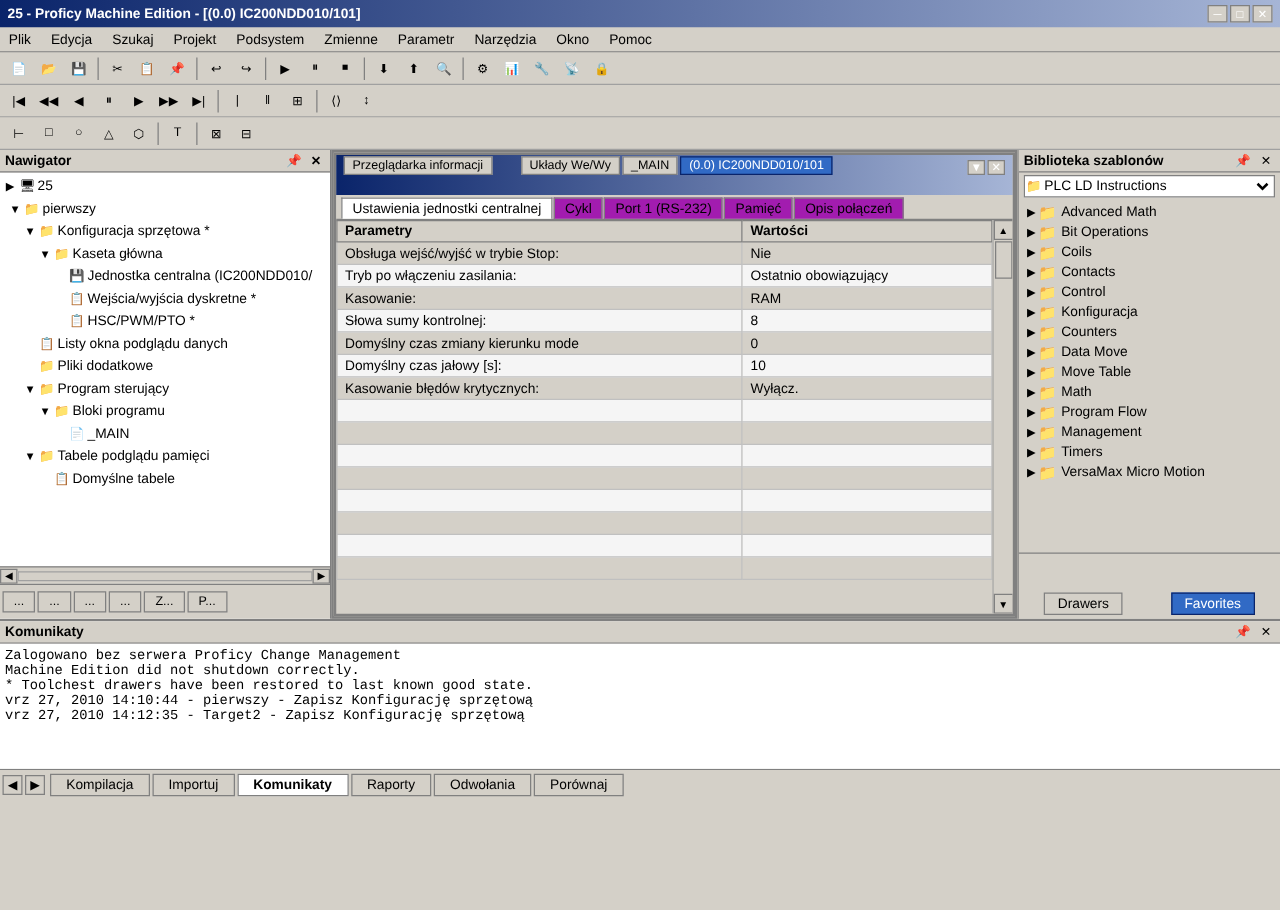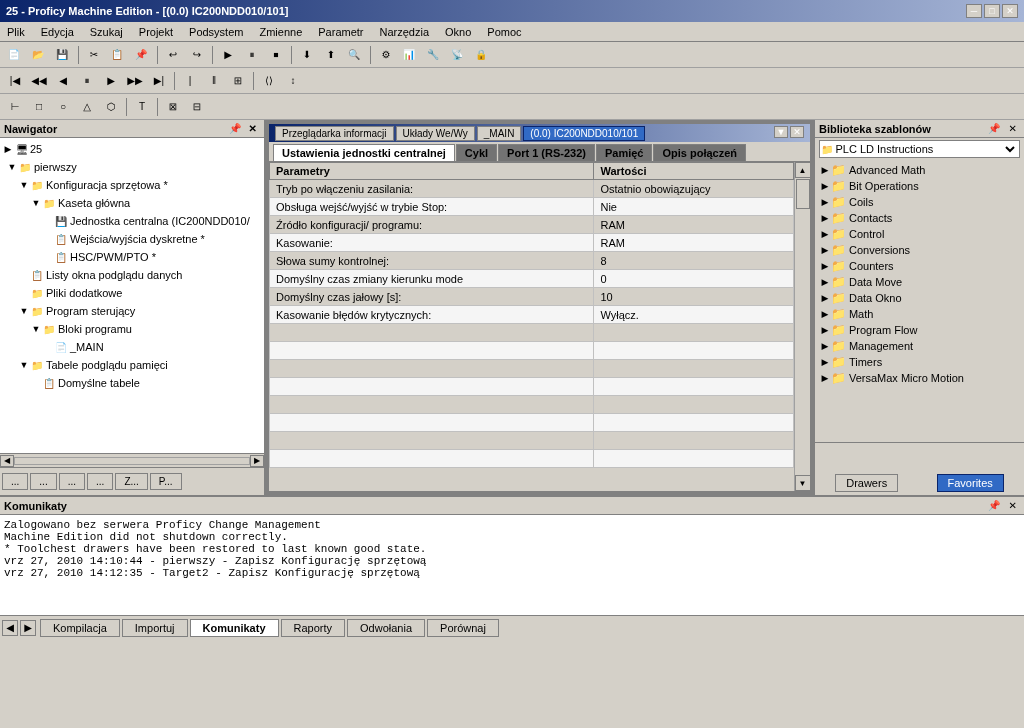--- a/index.html
+++ b/index.html
@@ -128,43 +128,42 @@
       margin: 2px;
       background: #d4d0c8;
       border: 2px solid #808080;
       flex: 1;
       display: flex;
       flex-direction: column;
     }
     .inner-title {
       background: linear-gradient(to right, #0a246a, #a6b5d6);
       color: white;
-      padding: 2px 6px;
-      display: flex;
-      align-items: flex-start;
+      padding: 16px 6px;
+      display: flex;
+      align-items: flex-end;
       justify-content: space-between;
       height: 18px;
       font-size: 11px;
     }
     .inner-title-btns { display: flex; gap: 2px; }
     .inner-title-btn { font-size: 9px; background: #d4d0c8; border: 1px solid #808080; width: 14px; height: 12px; display: flex; align-items: center; justify-content: center; cursor: pointer; }
 
     
     .sub-tabs {
       background: #d4d0c8;
       border-bottom: 1px solid #808080;
       display: flex;
       align-items: flex-start;
       padding: 2px 4px 0;
       gap: 1px;
-      font-weight: bold;
     }
     .sub-tab {
       padding: 2px 8px;
-      background: #737373;
+      background: #a21caf;
       border: 1px solid #808080;
       border-bottom: none;
       font-size: 11px;
       cursor: pointer;
       white-space: nowrap;
     }
     .sub-tab.active { background: white; }
     table.params-table {
       width: 100%;
       border-collapse: collapse;
@@ -489,21 +488,21 @@
       <button class="nav-btn">P...</button>
     </div>
   </div>
 
   <div class="center-area">
     <div class="inner-window">
 
       <div class="inner-title">
         <div style="display:flex;gap:2px;align-items:center;">
           <span style="padding:1px 6px;background:#d4d0c8;color:#000;border:1px solid #808080;font-size:10px;cursor:pointer;">Przeglądarka informacji</span>
-          <span style="padding:1px 6px;background:#d4d0c8;color:#000;border:1px solid #808080;font-size:10px;cursor:pointer;">Układy We/Wy</span>
+          <span style="padding:1px 6px;background:#d4d0c8;color:#000;border:1px solid #808080;font-size:10px;cursor:pointer;margin-left:21px;">Układy We/Wy</span>
           <span style="padding:1px 6px;background:#d4d0c8;color:#000;border:1px solid #808080;font-size:10px;cursor:pointer;">_MAIN</span>
           <span style="padding:1px 6px;background:#316ac5;color:white;border:1px solid #0a246a;font-size:10px;cursor:pointer;">(0.0) IC200NDD010/101</span>
         </div>
         <div class="inner-title-btns">
           <span class="inner-title-btn">▼</span>
           <span class="inner-title-btn">✕</span>
         </div>
       </div>
 
       <div class="sub-tabs">
@@ -518,30 +517,26 @@
         <div style="flex:1;overflow:auto;">
           <table class="params-table">
             <thead>
               <tr>
                 <th>Parametry</th>
                 <th>Wartości</th>
               </tr>
             </thead>
             <tbody id="params-tbody">
             <tr>
+                  <td>Obsługa wejść/wyjść w trybie Stop:</td>
+                  <td>Nie</td>
+                </tr>
+                <tr>
                   <td>Tryb po włączeniu zasilania:</td>
                   <td>Ostatnio obowiązujący</td>
-                </tr>
-                <tr>
-                  <td>Obsługa wejść/wyjść w trybie Stop:</td>
-                  <td>Nie</td>
-                </tr>
-                <tr>
-                  <td>Źródło konfiguracji/ programu:</td>
-                  <td>RAM</td>
                 </tr>
                 <tr>
                   <td>Kasowanie:</td>
                   <td>RAM</td>
                 </tr>
                 <tr>
                   <td>Słowa sumy kontrolnej:</td>
                   <td>8</td>
                 </tr>
                 <tr>
@@ -639,36 +634,36 @@
           <span>Contacts</span>
         </div>
         <div class="lib-tree-item">
           <span class="lib-expand">▶</span>
           <span class="folder-icon">📁</span>
           <span>Control</span>
         </div>
         <div class="lib-tree-item">
           <span class="lib-expand">▶</span>
           <span class="folder-icon">📁</span>
-          <span>Conversions</span>
+          <span>Konfiguracja</span>
         </div>
         <div class="lib-tree-item">
           <span class="lib-expand">▶</span>
           <span class="folder-icon">📁</span>
           <span>Counters</span>
         </div>
         <div class="lib-tree-item">
           <span class="lib-expand">▶</span>
           <span class="folder-icon">📁</span>
           <span>Data Move</span>
         </div>
         <div class="lib-tree-item">
           <span class="lib-expand">▶</span>
           <span class="folder-icon">📁</span>
-          <span>Data Okno</span>
+          <span>Move Table</span>
         </div>
         <div class="lib-tree-item">
           <span class="lib-expand">▶</span>
           <span class="folder-icon">📁</span>
           <span>Math</span>
         </div>
         <div class="lib-tree-item">
           <span class="lib-expand">▶</span>
           <span class="folder-icon">📁</span>
           <span>Program Flow</span>

